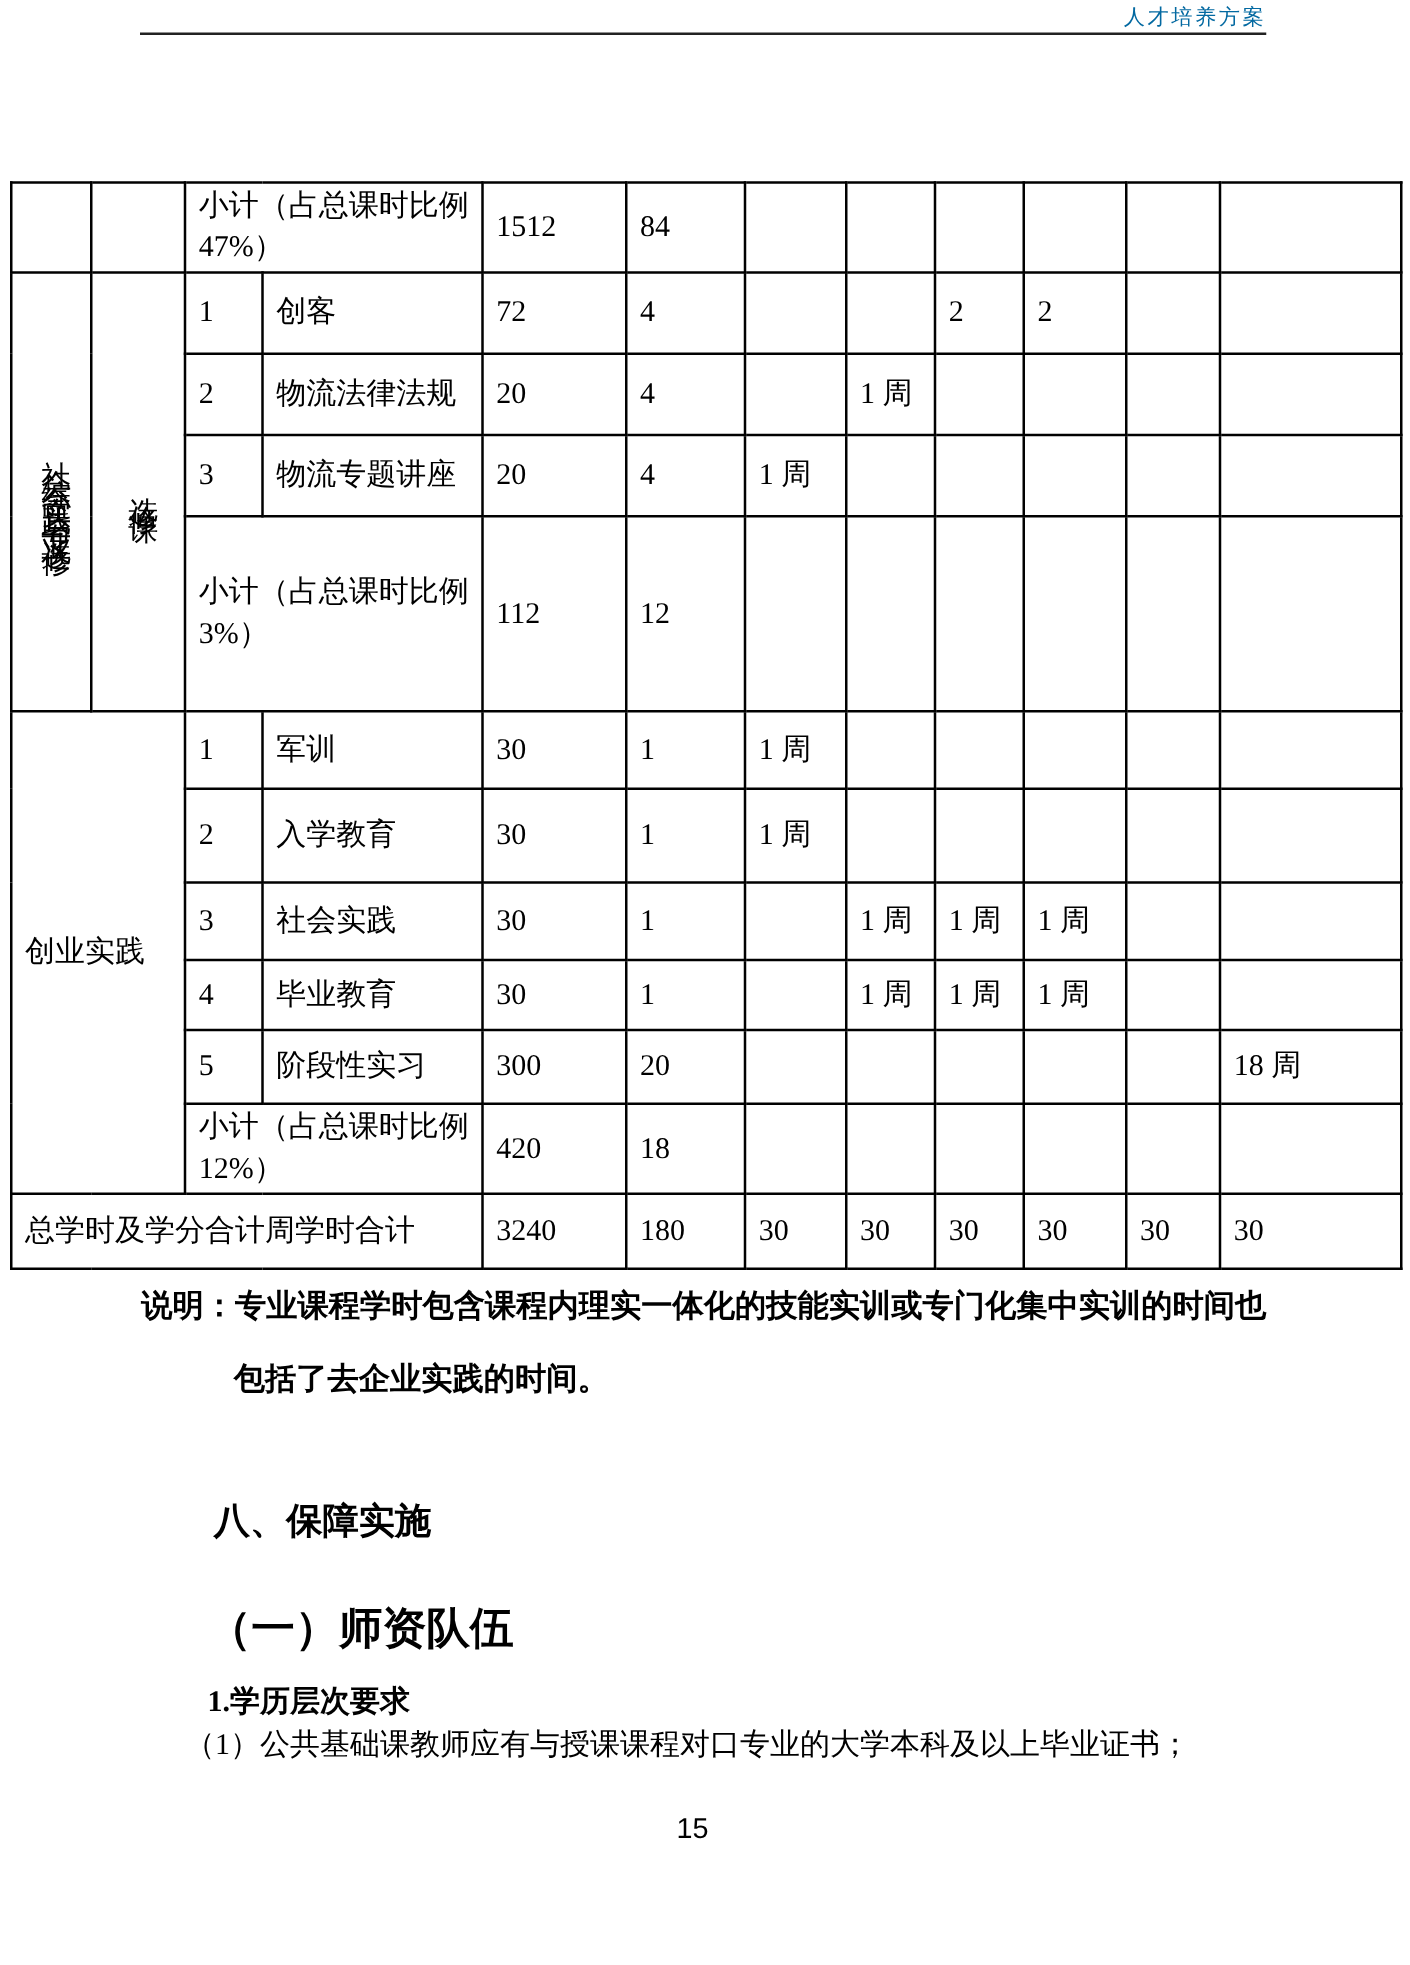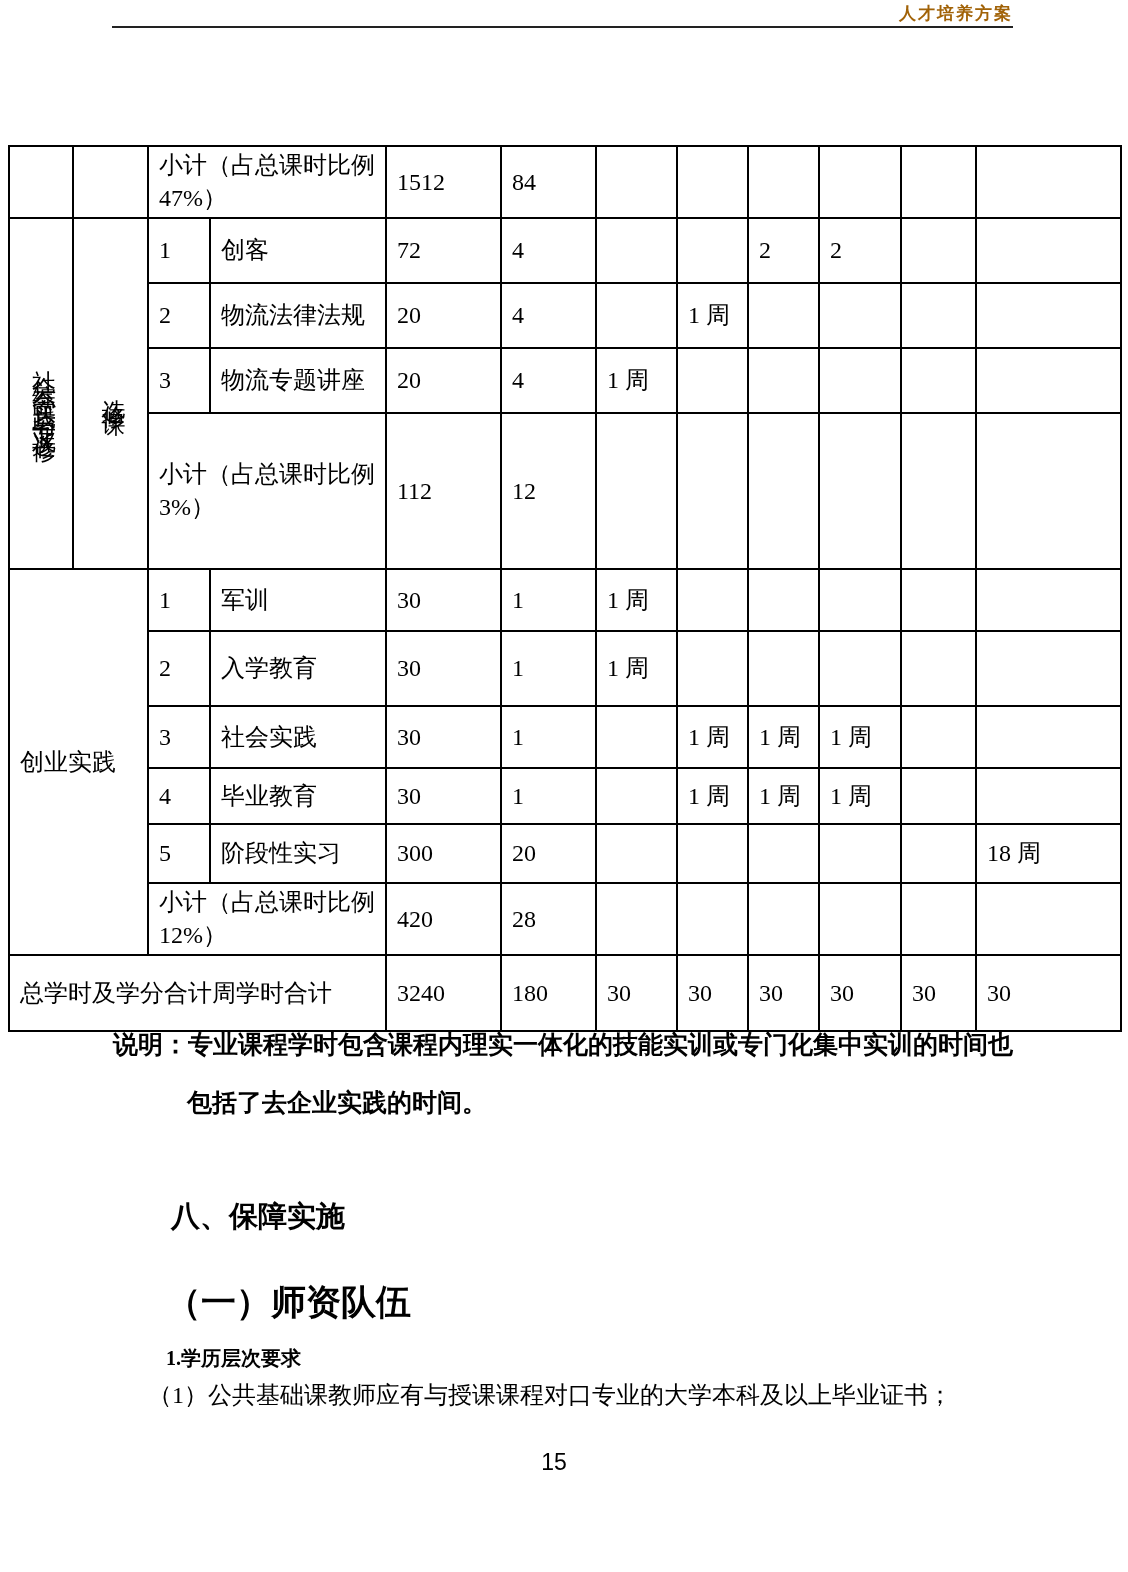--- a/index.html
+++ b/index.html
@@ -3,21 +3,21 @@
 <meta charset="utf-8">
 <style>
   html,body{margin:0;padding:0;background:#ffffff;}
   .page{
     position:relative;width:1128px;height:1572px;background:#ffffff;
     font-family:"Liberation Serif", serif;color:#000;overflow:hidden;
   }
   
   .hdr-title{
     position:absolute;top:2px;right:115px;font-size:17px;letter-spacing:2px;
-    color:#a16207;font-family:"Liberation Serif", serif;font-weight:bold;
+    color:#0369a1;font-family:"Liberation Serif", serif;
   }
   .hdr-rule{
     position:absolute;left:112px;top:26px;width:901px;height:2px;background:#222;
   }
   
   table.sched{
     position:absolute;left:8px;top:145px;border-collapse:collapse;table-layout:fixed;padding-left:25px;
   }
   table.sched td{
     border:2px solid #000;font-size:24px;vertical-align:middle;
@@ -38,21 +38,21 @@
   .h1{
     position:absolute;left:171px;top:1197px;font-family:"Liberation Sans", sans-serif;
     font-weight:bold;font-size:29px;white-space:nowrap;
   }
   .h2{
     position:absolute;left:166px;top:1279px;font-family:"Liberation Sans", sans-serif;
     font-weight:bold;font-size:35px;white-space:nowrap;
   }
   .h3{
     position:absolute;left:166px;top:1345px;font-family:"Liberation Serif", serif;
-    font-weight:bold;font-size:20px;white-space:nowrap;
+    font-weight:bold;font-size:24px;white-space:nowrap;
   }
   .body1{
     position:absolute;left:148px;top:1379px;font-family:"Liberation Serif", serif;
     font-size:24px;white-space:nowrap;
   }
   .pagenum{
     position:absolute;left:0;top:1449px;width:1108px;text-align:center;
     font-family:"Liberation Sans", sans-serif;font-size:23px;
   }
 </style>
@@ -210,30 +210,30 @@
       <td></td>
       <td></td>
       <td></td>
       <td></td>
       <td>18 周</td>
     </tr>
 
     <tr style="height:66px">
       <td colspan="2" class="sub">小计（占总课时比例 12%）</td>
       <td>420</td>
-      <td>28</td>
-      <td></td>
-          <td></td>
-      <td></td>
-          <td></td>
-      <td></td>
-          <td></td>
-    </tr>
-
-    <tr style="height:76px">
+      <td>18</td>
+      <td></td>
+          <td></td>
+      <td></td>
+          <td></td>
+      <td></td>
+          <td></td>
+    </tr>
+
+    <tr style="height:60px">
       <td colspan="4">总学时及学分合计周学时合计</td>
       <td>3240</td>
       <td>180</td>
       <td>30</td>
       <td>30</td>
       <td>30</td>
       <td>30</td>
       <td>30</td>
       <td>30</td>
     </tr>

